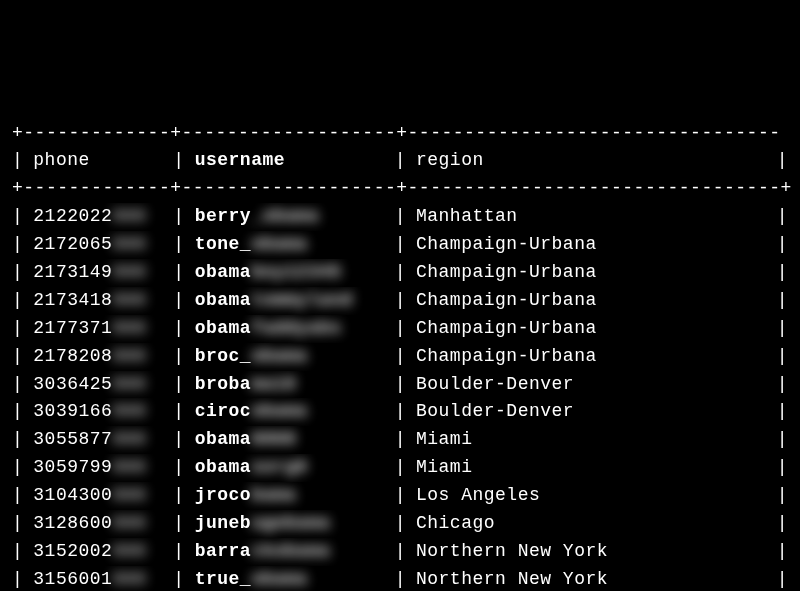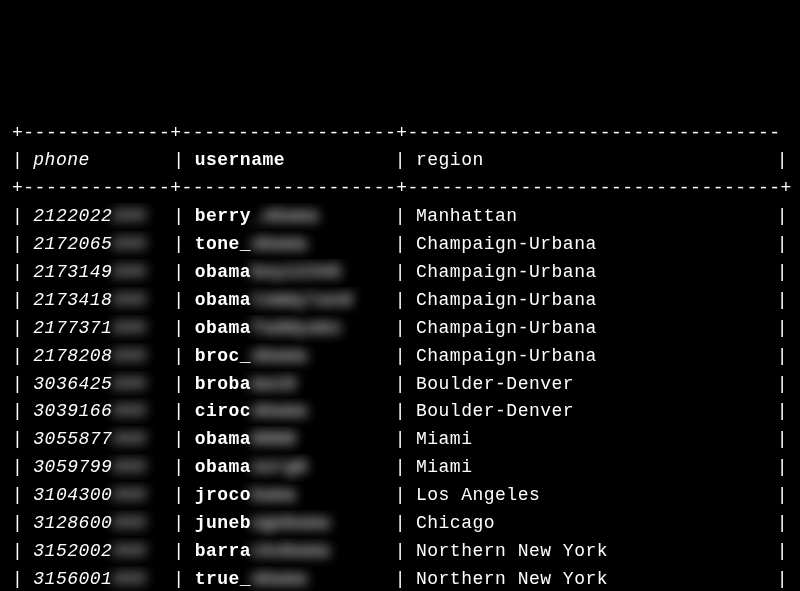--- a/index.html
+++ b/index.html
@@ -26,21 +26,20 @@
     .pipe {
       display: inline-block;
     }
     .cell {
       display: inline-block;
       overflow: hidden;
     }
     .col-phone {
       width: 150px;
       padding-left: 10px;
-      font-style: italic;
     }
     .col-username {
       width: 210px;
       padding-left: 10px;
       font-weight: bold;
     }
     .col-region {
       flex: 1;
       padding-left: 10px;
       padding-right: 10px;

